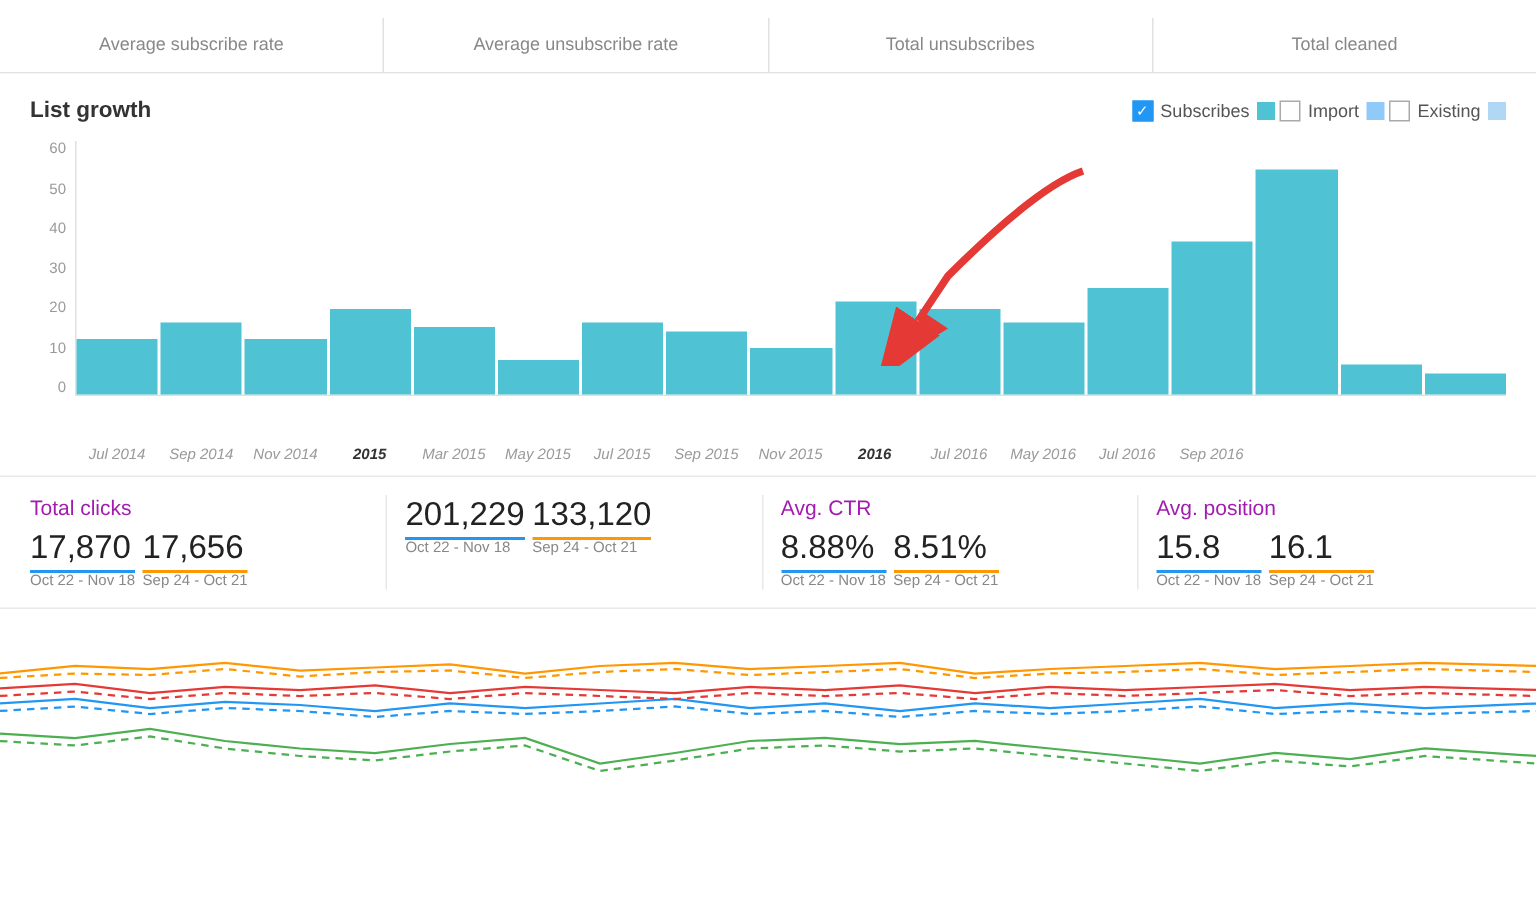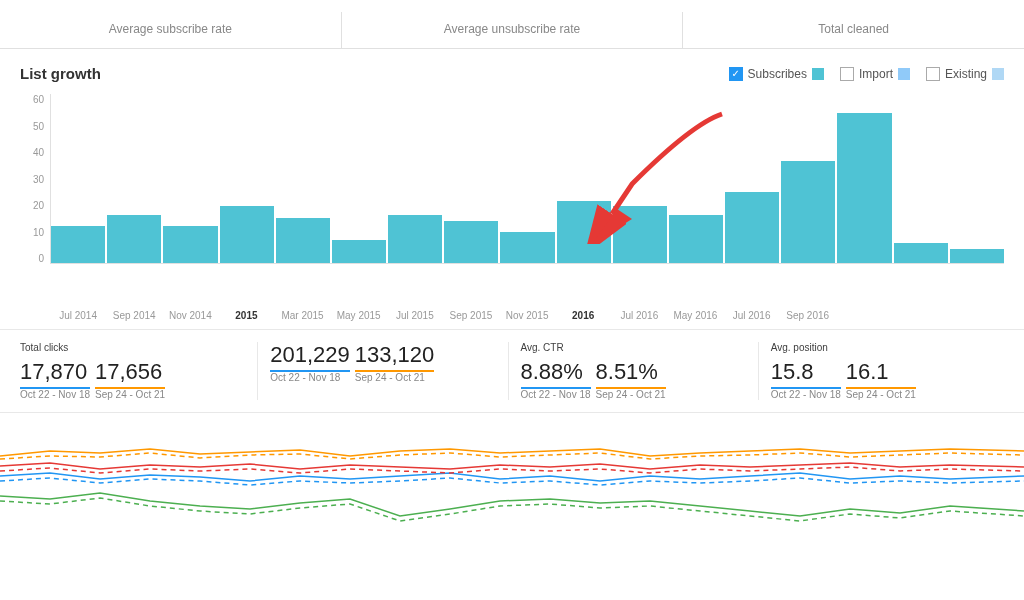--- a/index.html
+++ b/index.html
@@ -40,21 +40,21 @@
       align-items: center;
       margin-bottom: 12px;
     }
     .chart-title {
       font-size: 15px;
       font-weight: 600;
       color: #333;
     }
     .legend {
       display: flex;
-      gap: 16px;
+      gap: 3px;
       align-items: center;
     }
     .legend-item {
       display: flex;
       align-items: center;
       gap: 5px;
       font-size: 12px;
       color: #555;
     }
     .legend-checkbox {
@@ -117,21 +117,22 @@
       flex: 1;
     }
     .bar {
       width: 100%;
       background: #4fc3d4;
       transition: opacity 0.2s;
     }
     .x-axis {
       display: flex;
       padding-left: 30px;
-      margin-top: 16px;
+      margin-top: 4px;
+      font-style: italic;
     }
     .x-label {
       flex: 1;
       font-size: 10px;
       color: #999;
       text-align: center;
       white-space: nowrap;
     }
     .x-label.bold { font-weight: 700; color: #333; }
 
@@ -142,22 +143,22 @@
       background: #fff;
     }
     .stat-group {
       flex: 1;
       padding: 0 12px;
       border-right: 1px solid #e8e8e8;
     }
     .stat-group:first-child { padding-left: 4px; }
     .stat-group:last-child { border-right: none; }
     .stat-group-title {
-      font-size: 10px;
-      color: #404040;
+      font-size: 14px;
+      color: #a21caf;
       margin-bottom: 6px;
     }
     .stat-row {
       display: flex;
       gap: 5px;
     }
     .stat-item {}
     .stat-big {
       font-size: 22px;
       font-weight: 400;
@@ -186,20 +187,24 @@
 <body>
 
 <div class="top-metrics">
   <div class="metric-card">
     <div class="metric-value"></div>
     <div class="metric-label">Average subscribe rate</div>
   </div>
   <div class="metric-card">
     <div class="metric-value"></div>
     <div class="metric-label">Average unsubscribe rate</div>
+  </div>
+  <div class="metric-card">
+    <div class="metric-value"></div>
+    <div class="metric-label">Total unsubscribes</div>
   </div>
   <div class="metric-card">
     <div class="metric-value"></div>
     <div class="metric-label">Total cleaned</div>
   </div>
 </div>
 
 <div class="chart-section">
   <div class="chart-header">
     <span class="chart-title">List growth</span>

